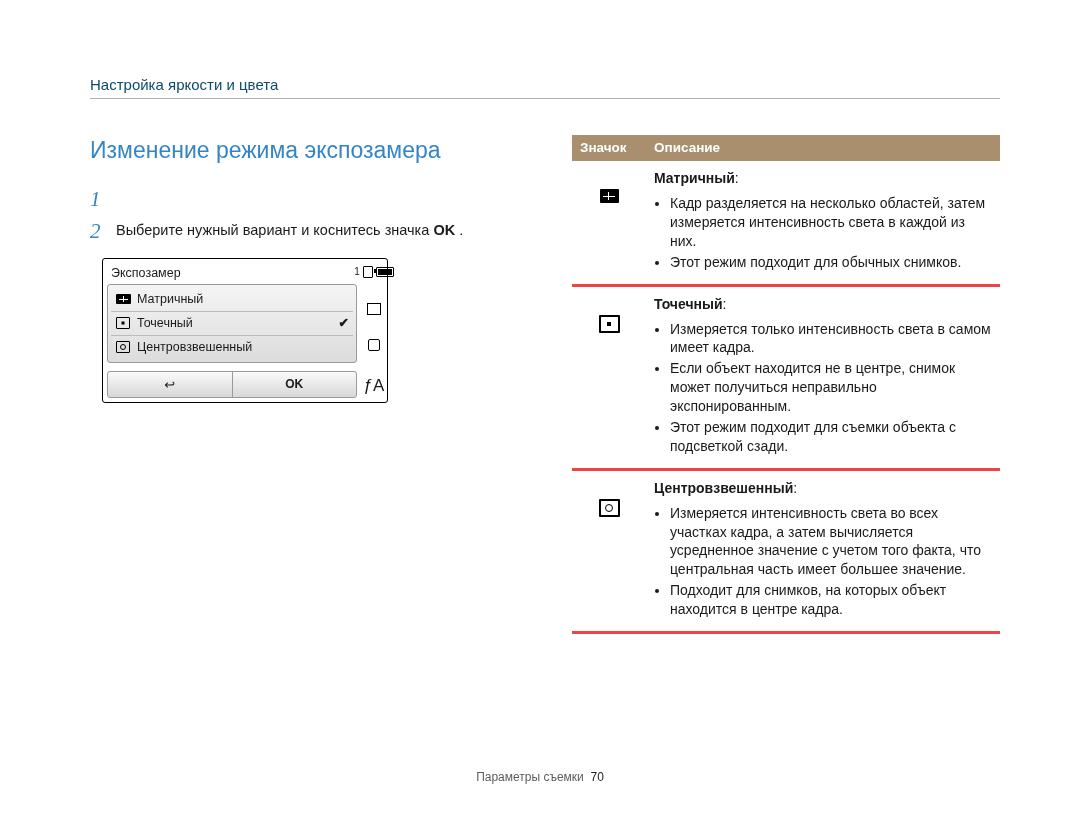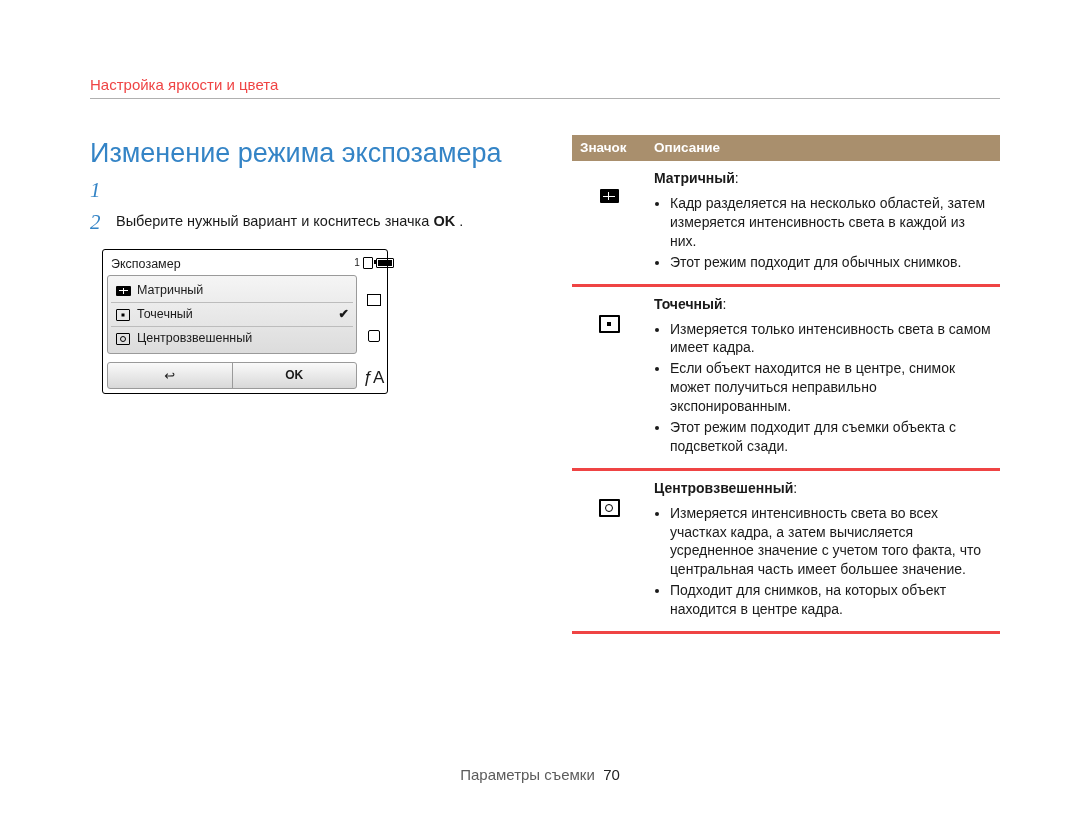--- a/index.html
+++ b/index.html
@@ -11,30 +11,30 @@
     --grey:#5c5c5c;
   }
   html,body{margin:0;padding:0;background:#fff;}
   .page{
     width:var(--page-w);height:var(--page-h);
     position:relative;font-family:Arial,Helvetica,sans-serif;
     color:var(--txt);font-size:14.5px;line-height:1.35;
   }
   .breadcrumb{
     position:absolute;left:var(--gutter-l);top:75px;
-    color:#ef4444;font-size:15px;
+    color:#0c4a6e;font-size:15px;
   }
   .rule{position:absolute;left:var(--gutter-l);right:var(--gutter-r);top:98px;
     height:1px;background:#b0b0b0;}
   .cols{
     position:absolute;left:var(--gutter-l);right:var(--gutter-r);top:135px;
     display:flex;gap:54px;
   }
   .col{flex:1;min-width:0;}
-  .section-title{color:var(--accent);font-size:27px;font-weight:400;margin:0 0 8px;}
+  .section-title{color:var(--accent);font-size:23px;font-weight:400;margin:0 0 22px;}
   .intro{margin:0 0 14px;max-width:430px;}
   ol.steps{list-style:none;padding:0;margin:0 0 16px;}
   ol.steps li{display:flex;gap:10px;margin-bottom:10px;max-width:440px;}
   .step-num{font-style:italic;font-family:"Times New Roman",serif;color:var(--accent);
     font-size:21px;min-width:16px;line-height:1;padding-top:1px;}
   .step-body{padding-top:1px;}
   .menu-chip{display:inline-block;background:#000;color:#fff;font-size:8px;
     padding:2px 3px;border-radius:3px;vertical-align:1px;font-weight:bold;}
   .ok-glyph{font-weight:bold;font-family:Arial,sans-serif;}
   .arrow{font-family:Arial,sans-serif;}
@@ -97,21 +97,21 @@
     linear-gradient(#fff,#fff) center/12px 1.3px no-repeat,
     linear-gradient(#fff,#fff) center/1.3px 8px no-repeat;}
   .ic-spot{width:17px;height:14px;border:2px solid #000;border-radius:1px;position:relative;}
   .ic-spot::after{content:"";position:absolute;width:4px;height:4px;background:#000;
     left:50%;top:50%;transform:translate(-50%,-50%);}
   .ic-center{width:17px;height:14px;border:2px solid #000;border-radius:1px;position:relative;}
   .ic-center::after{content:"";position:absolute;width:6px;height:6px;border:1.5px solid #000;
     border-radius:50%;left:50%;top:50%;transform:translate(-50%,-50%);}
 
   .footer{position:absolute;left:0;right:0;bottom:30px;text-align:center;
-    font-size:15px;color:var(--grey);}
+    font-size:12px;color:var(--grey);}
   .footer .pn{color:#222;}
 </style>
 </head>
 <body>
 
 <div class="page">
 
   <div class="breadcrumb">Настройка яркости и цвета</div>
   <div class="rule"></div>
 

